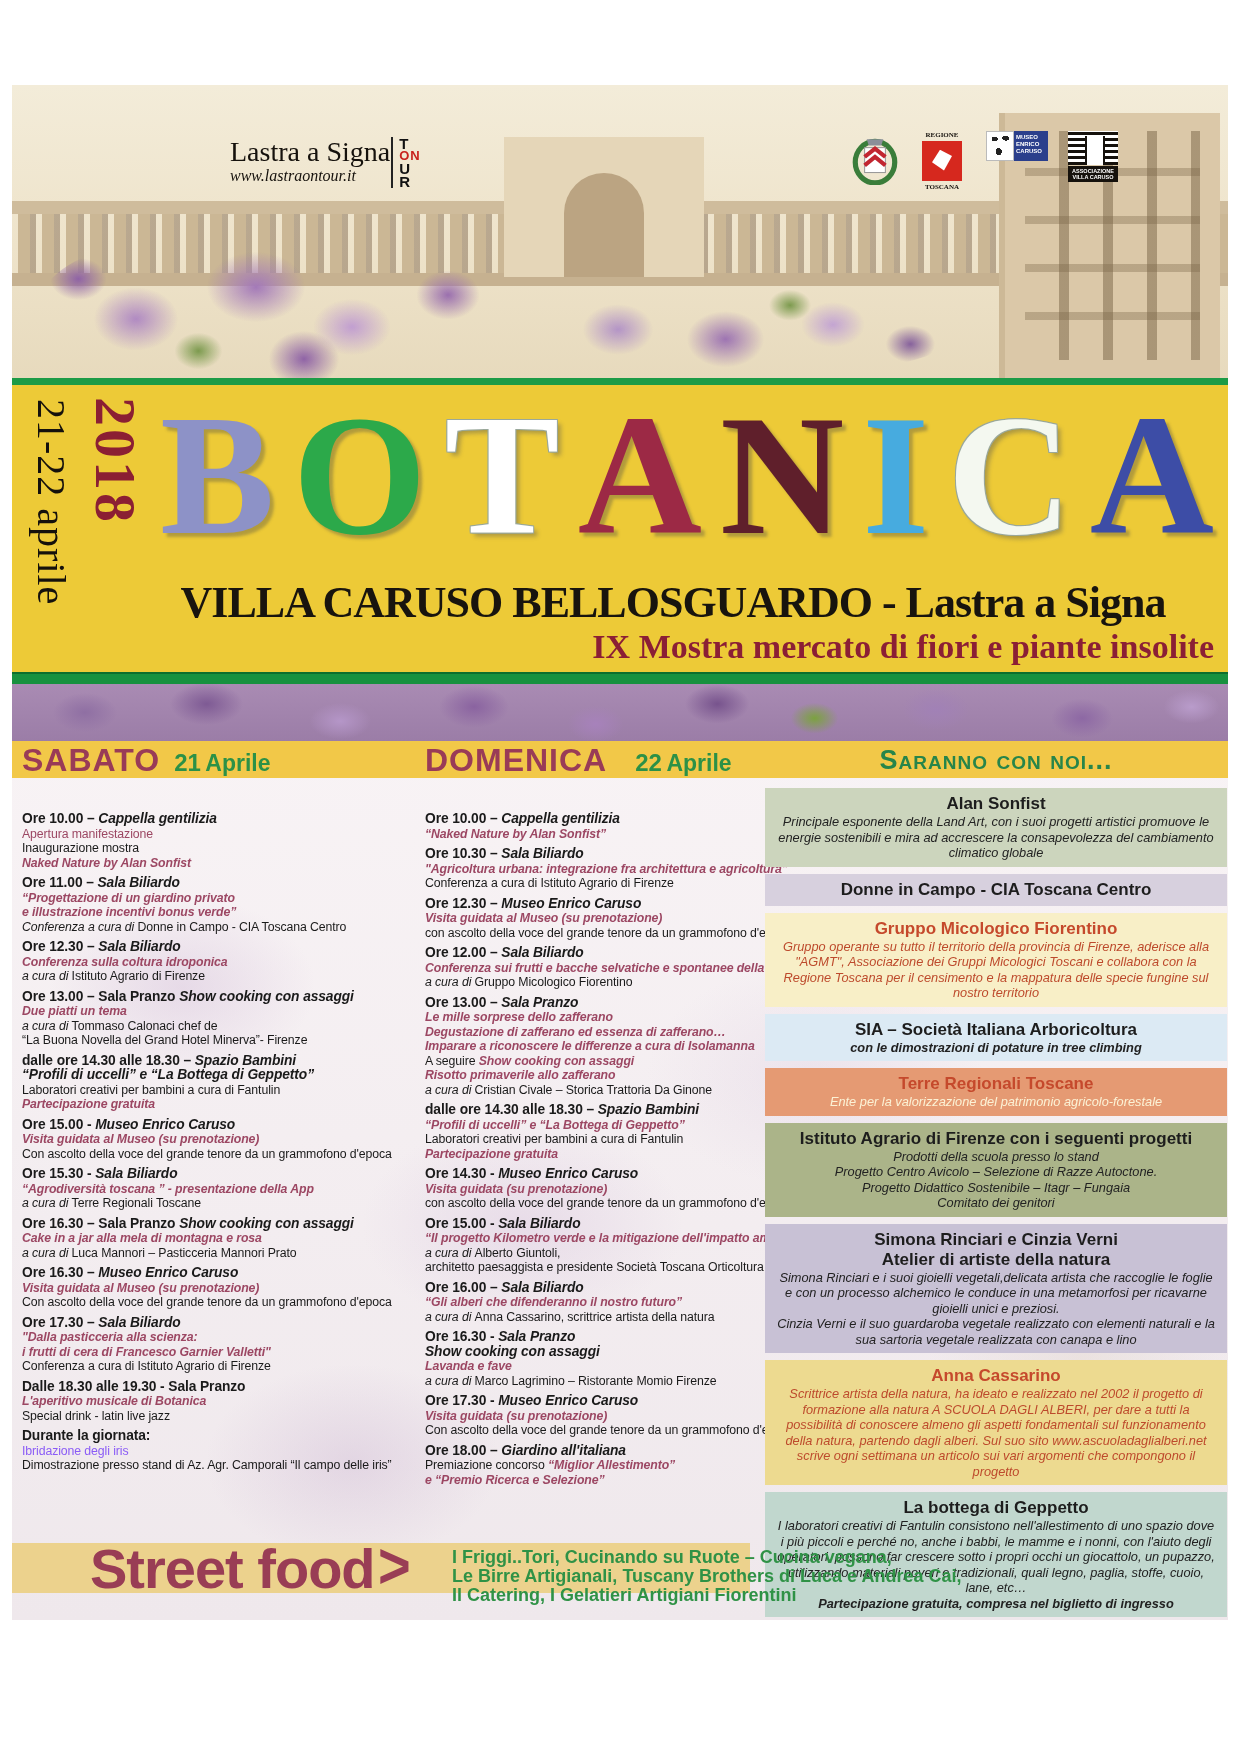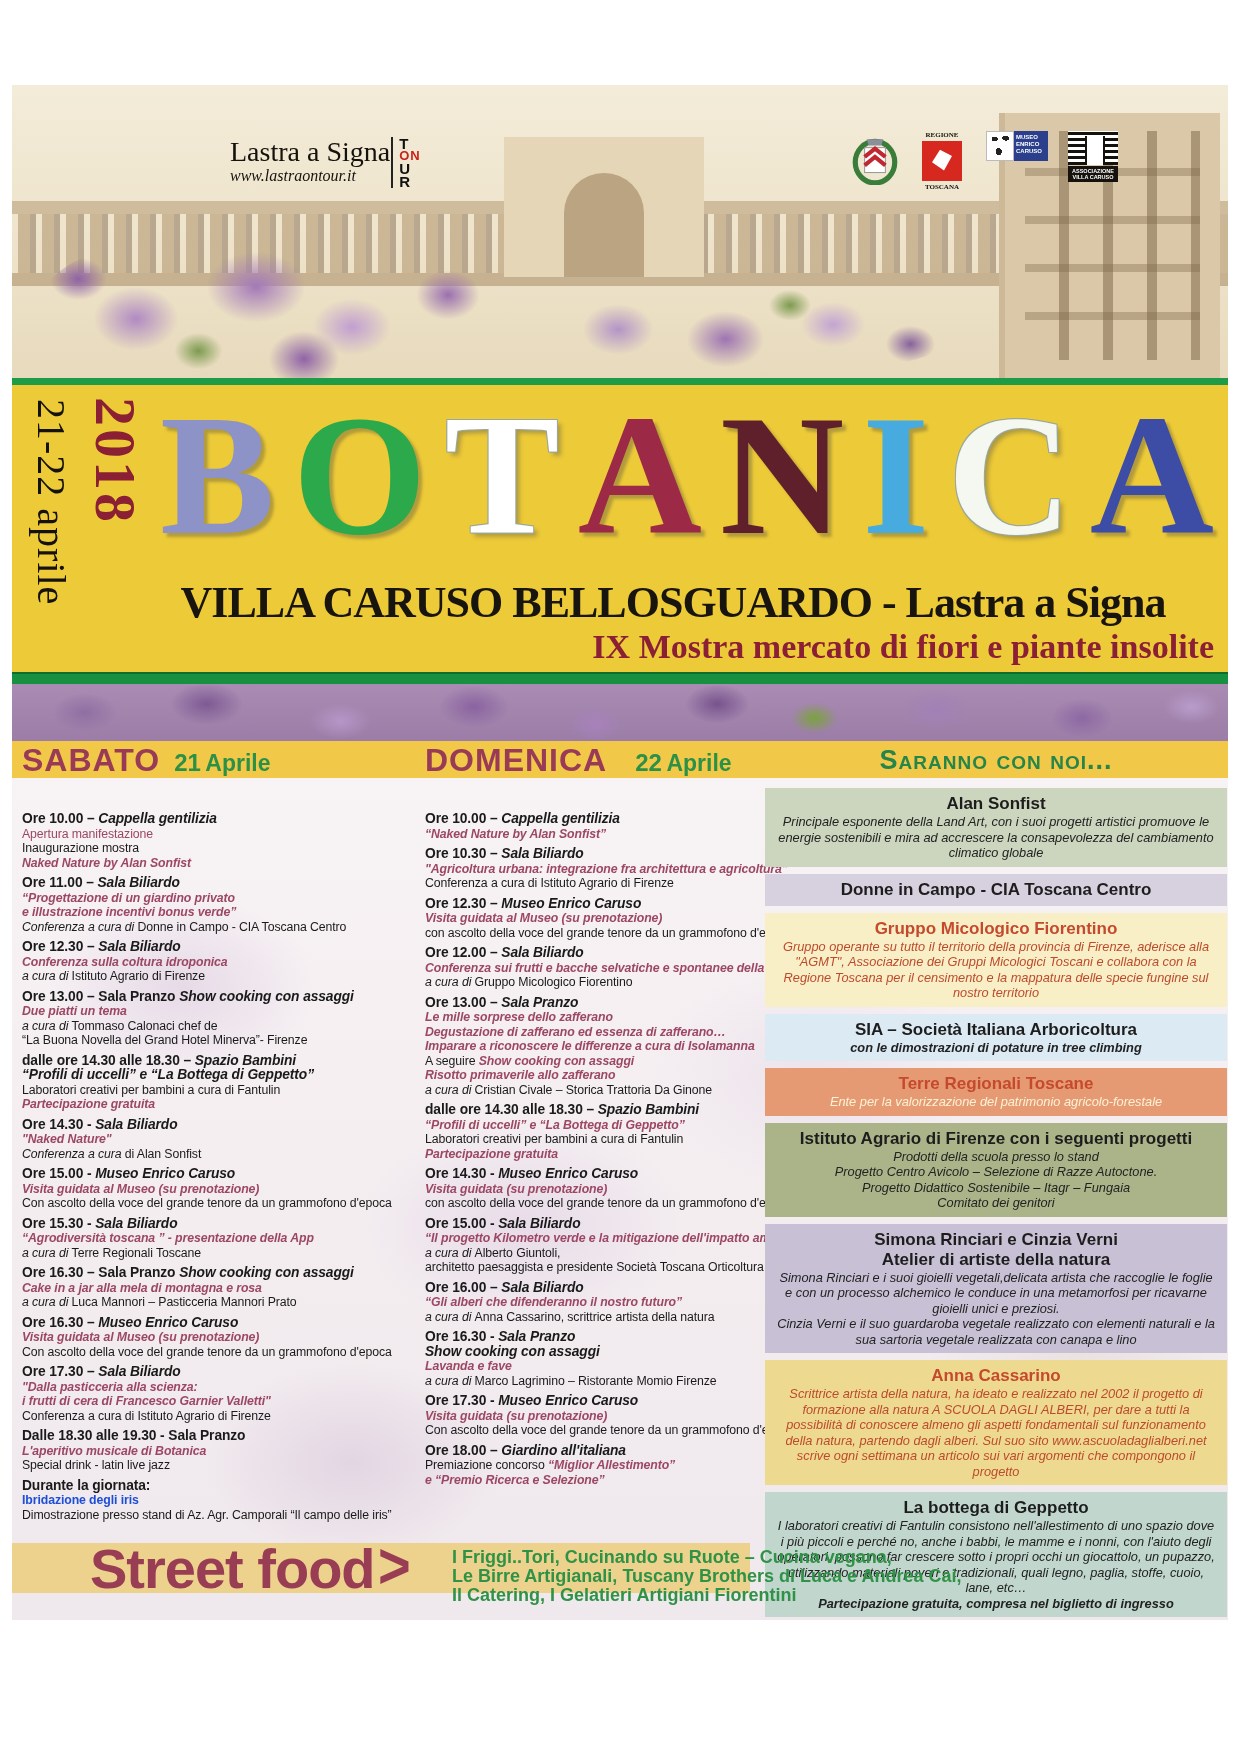--- a/index.html
+++ b/index.html
@@ -110,21 +110,21 @@
   .col{position:absolute;}
   .col1{left:22px;top:812px;width:352px;}
   .col2{left:425px;top:812px;width:332px;}
   .col3{left:765px;top:788px;width:462px;}
   .event{margin-bottom:6px;}
   .ev-line{font-size:12.3px;line-height:14.5px;white-space:nowrap;letter-spacing:-0.1px;}
   .s-b{font-weight:bold;font-size:13.8px;}
   .s-bi{font-weight:bold;font-style:italic;font-size:13.8px;}
   .s-mt{color:#9c4763;font-weight:bold;font-style:italic;}
   .s-r{color:#9c4763;}
-  .s-rb{color:#1d4ed8;font-weight:bold;}
+  .s-rb{color:#8b5cf6;font-weight:normal;}
   .s-ki{font-style:italic;}
   
   .pbox{margin-bottom:7px;padding:6px 10px;text-align:center;}
   .pbox-title{font-size:17px;line-height:20px;font-weight:bold;color:#1d1d1d;}
   .t-red{color:#c5492c;}
   .pbox-para{font-size:12.8px;line-height:15.5px;color:#222;}
   .p-i{font-style:italic;}
   .p-bi{font-style:italic;font-weight:bold;}
   .p-red{color:#bd4a2c;}
   .p-cream{color:#fcf2d5;}
@@ -246,25 +246,20 @@
         <div class="ev-line"><span class="s-ki">a cura di </span><span class="s-k">Tommaso Calonaci chef de</span></div>
         <div class="ev-line"><span class="s-k">“La Buona Novella del Grand Hotel Minerva”- Firenze</span></div>
       </div>
       <div class="event">
         <div class="ev-line"><span class="s-b">dalle ore 14.30 alle 18.30 – </span><span class="s-bi">Spazio Bambini</span></div>
         <div class="ev-line"><span class="s-bi">“Profili di uccelli” e “La Bottega di Geppetto”</span></div>
         <div class="ev-line"><span class="s-k">Laboratori creativi per bambini a cura di Fantulin</span></div>
         <div class="ev-line"><span class="s-mt">Partecipazione gratuita</span></div>
       </div>
       <div class="event">
-        <div class="ev-line"><span class="s-b">Ore 14.30 - </span><span class="s-bi">Sala Biliardo</span></div>
-        <div class="ev-line"><span class="s-mt">"Naked Nature"</span></div>
-        <div class="ev-line"><span class="s-ki">Conferenza a cura </span><span class="s-k">di Alan Sonfist</span></div>
-      </div>
-      <div class="event">
         <div class="ev-line"><span class="s-b">Ore 15.00 - </span><span class="s-bi">Museo Enrico Caruso</span></div>
         <div class="ev-line"><span class="s-mt">Visita guidata al Museo (su prenotazione)</span></div>
         <div class="ev-line"><span class="s-k">Con ascolto della voce del grande tenore da un grammofono d'epoca</span></div>
       </div>
       <div class="event">
         <div class="ev-line"><span class="s-b">Ore 15.30 - </span><span class="s-bi">Sala Biliardo</span></div>
         <div class="ev-line"><span class="s-mt">“Agrodiversità toscana ” - presentazione della App</span></div>
         <div class="ev-line"><span class="s-ki">a cura di </span><span class="s-k">Terre Regionali Toscane</span></div>
       </div>
       <div class="event">

